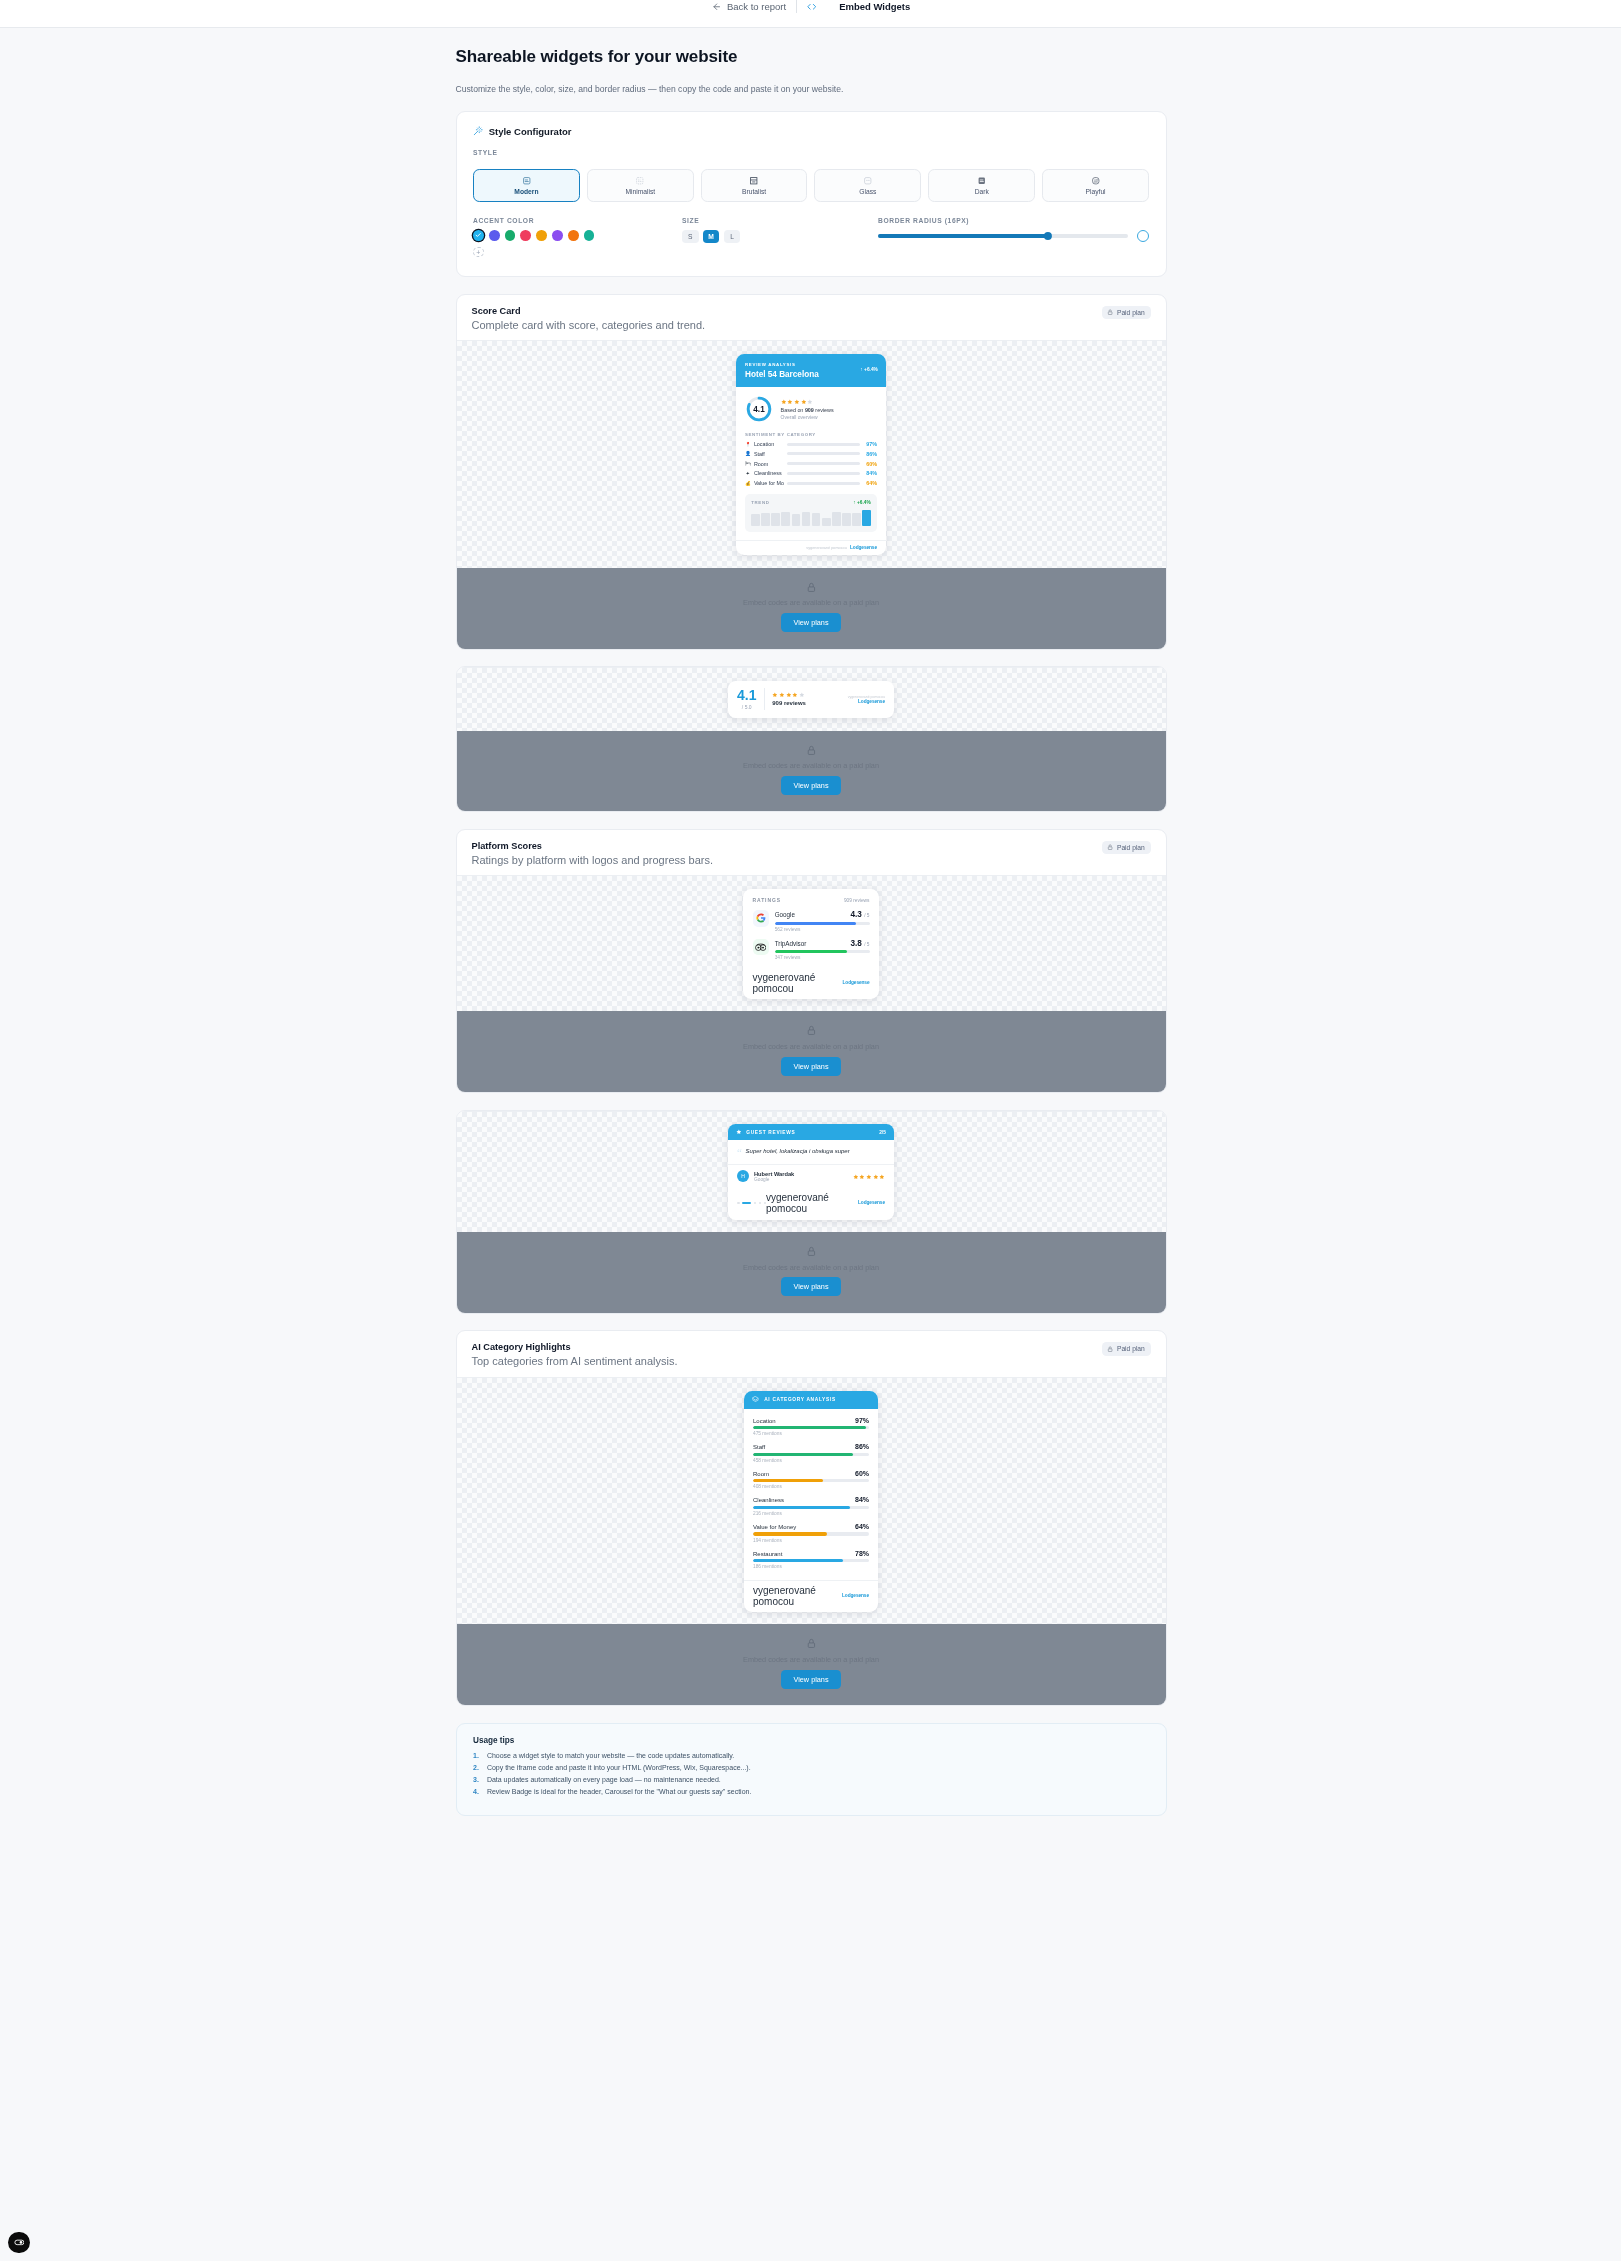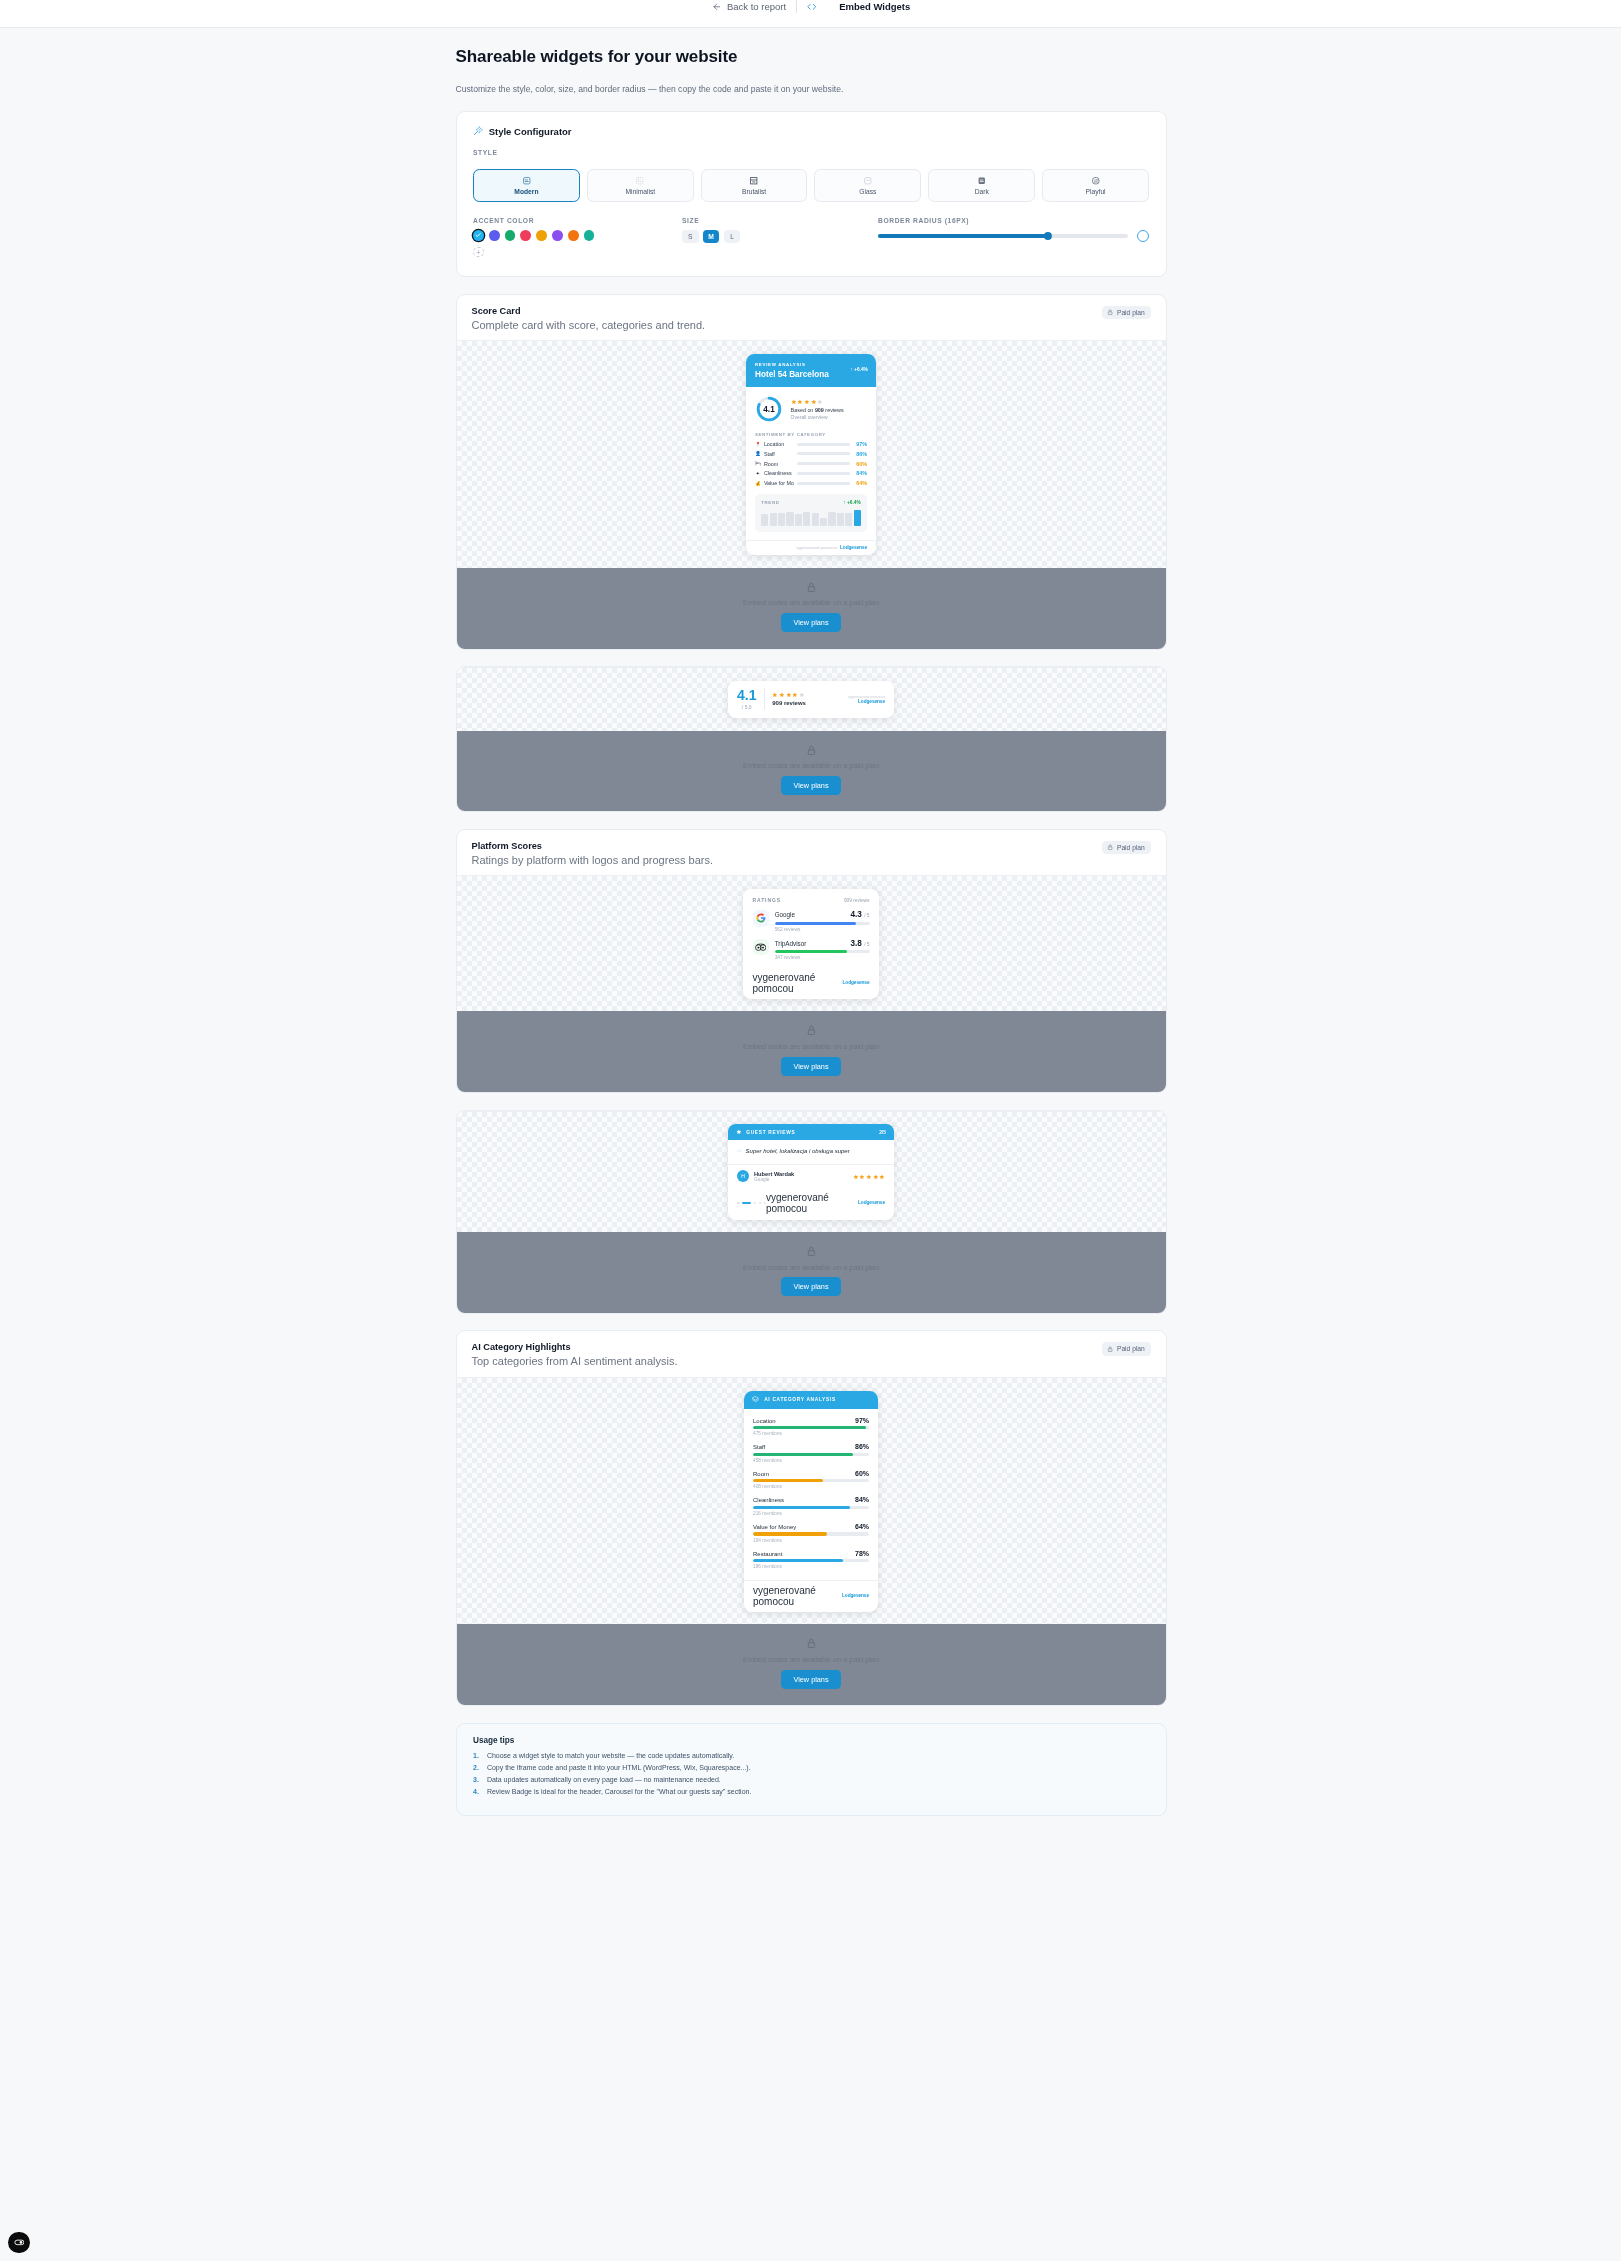--- a/index.html
+++ b/index.html
@@ -128,21 +128,21 @@
   }
   .locked-lock { width: 10.8px; height: 10.8px; color: #5f6977; display: block; }
   .locked-text { font-size: 7.3px; color: #6c7582; }
   .view-plans-btn {
     background: #1a8fd0; color: #ffffff; border: none; border-radius: 4.4px;
     padding: 5px 12.7px; font-size: 7.3px; cursor: pointer; font-family: inherit;
   }
 
   
   .wg-score {
-    width: 130px; background: #ffffff; border-radius: 8.2px;
+    width: 150px; background: #ffffff; border-radius: 8.2px;
     box-shadow: 0 1.9px 9px rgba(16,24,40,.10); overflow: hidden;
   }
   .sc-hdr { background: #29a8e3; padding: 7.6px 9px 8.2px 9px; position: relative; }
   .sc-kicker { font-size: 4.4px; font-weight: 700; letter-spacing: 0.7px; color: #ffffff; }
   .sc-hotel { font-size: 8.2px; font-weight: 700; color: #ffffff; margin-top: 3.2px; }
   .sc-trend-top { position: absolute; right: 8.2px; top: 12.7px; font-size: 4.8px; font-weight: 700; color: #ffffff; }
   .sc-body { padding: 8.2px 9px 7.6px 9px; }
   .sc-top { display: flex; align-items: center; gap: 7.6px; }
   .ring { position: relative; width: 28px; height: 28px; flex: none; }
   .ring svg { width: 28px; height: 28px; display: block; transform: rotate(-90deg); }

